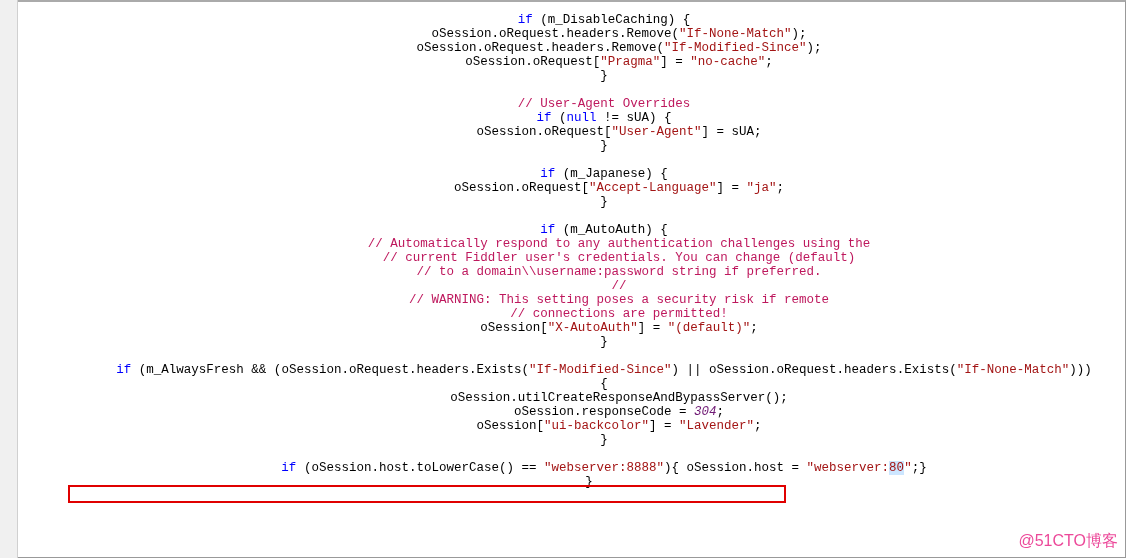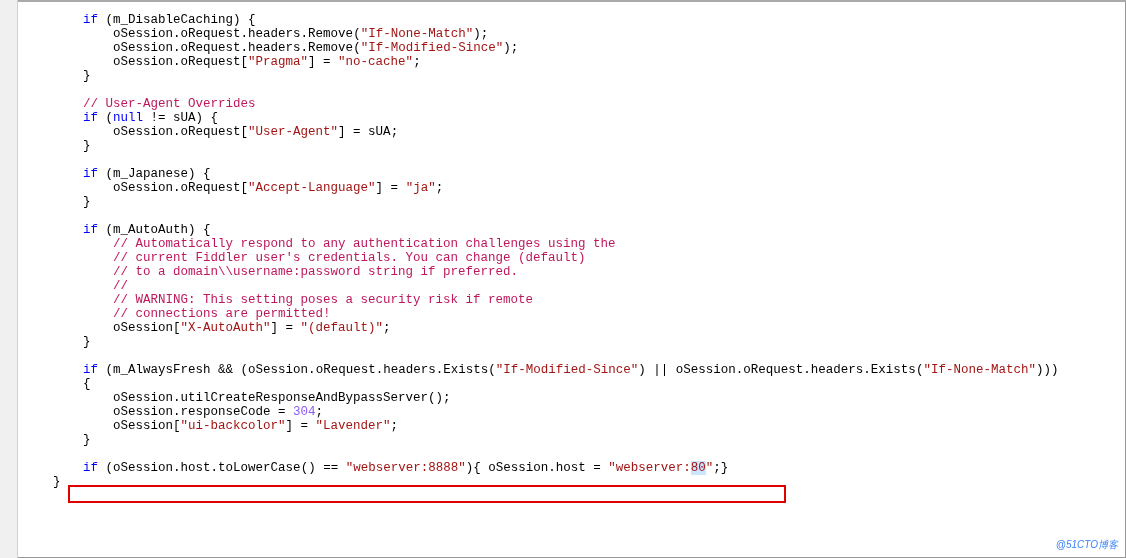--- a/index.html
+++ b/index.html
@@ -32,52 +32,52 @@
       height: 100%;
       background: #f0f0f0;
       border-right: 1px solid #d0d0d0;
     }
     .code-area {
       margin-left: 22px;
       padding-top: 3px;
       white-space: pre;
       line-height: 14px;
       font-size: 12.5px;
+      text-align: center;
     }
     .line {
       height: 14px;
       line-height: 14px;
     }
     .kw { color: #0000ff; }
     .str { color: #a31515; }
     .cmt { color: #be185d; }
     .ident { color: #000000; }
-    .num { color: #8b5cf6; }
+    .num { color: #701a75; font-style: italic; }
     .op { color: #000000; }
     .highlight-box {
       position: absolute;
       border: 2px solid #e00000;
       left: 68px;
       top: 485px;
       width: 718px;
       height: 18px;
       pointer-events: none;
     }
     .sel {
       background: #cde6ff;
       margin-top: 16px;
     }
     .watermark {
       position: absolute;
       right: 8px;
       bottom: 6px;
-      color: #3b82f6;
-      font-size: 10px;
+      color: #ec4899;
+      font-size: 16px;
       font-family: Arial, sans-serif;
-      font-style: italic;
     }
   </style>
 </head>
 <body>
 
 <div class="editor-container">
   <div class="gutter"></div>
   <div class="code-area" id="code-area"><div class="line"><span class="ident">        </span><span class="kw">if</span><span class="op"> (</span><span class="ident">m_DisableCaching</span><span class="op">) {</span></div><div class="line"><span class="ident">            </span><span class="ident">oSession</span><span class="op">.</span><span class="ident">oRequest</span><span class="op">.</span><span class="ident">headers</span><span class="op">.</span><span class="ident">Remove</span><span class="op">(</span><span class="str">"If-None-Match"</span><span class="op">);</span></div><div class="line"><span class="ident">            </span><span class="ident">oSession</span><span class="op">.</span><span class="ident">oRequest</span><span class="op">.</span><span class="ident">headers</span><span class="op">.</span><span class="ident">Remove</span><span class="op">(</span><span class="str">"If-Modified-Since"</span><span class="op">);</span></div><div class="line"><span class="ident">            </span><span class="ident">oSession</span><span class="op">.</span><span class="ident">oRequest</span><span class="op">[</span><span class="str">"Pragma"</span><span class="op">] = </span><span class="str">"no-cache"</span><span class="op">;</span></div><div class="line"><span class="ident">        </span><span class="op">}</span></div><div class="line"><span class="ident">        </span></div><div class="line"><span class="ident">        </span><span class="cmt">// User-Agent Overrides</span></div><div class="line"><span class="ident">        </span><span class="kw">if</span><span class="op"> (</span><span class="kw">null</span><span class="op"> != </span><span class="ident">sUA</span><span class="op">) {</span></div><div class="line"><span class="ident">            </span><span class="ident">oSession</span><span class="op">.</span><span class="ident">oRequest</span><span class="op">[</span><span class="str">"User-Agent"</span><span class="op">] = </span><span class="ident">sUA</span><span class="op">;</span></div><div class="line"><span class="ident">        </span><span class="op">}</span></div><div class="line"><span class="ident">        </span></div><div class="line"><span class="ident">        </span><span class="kw">if</span><span class="op"> (</span><span class="ident">m_Japanese</span><span class="op">) {</span></div><div class="line"><span class="ident">            </span><span class="ident">oSession</span><span class="op">.</span><span class="ident">oRequest</span><span class="op">[</span><span class="str">"Accept-Language"</span><span class="op">] = </span><span class="str">"ja"</span><span class="op">;</span></div><div class="line"><span class="ident">        </span><span class="op">}</span></div><div class="line"><span class="ident">        </span></div><div class="line"><span class="ident">        </span><span class="kw">if</span><span class="op"> (</span><span class="ident">m_AutoAuth</span><span class="op">) {</span></div><div class="line"><span class="ident">            </span><span class="cmt">// Automatically respond to any authentication challenges using the</span></div><div class="line"><span class="ident">            </span><span class="cmt">// current Fiddler user's credentials. You can change (default)</span></div><div class="line"><span class="ident">            </span><span class="cmt">// to a domain\\username:password string if preferred.</span></div><div class="line"><span class="ident">            </span><span class="cmt">//</span></div><div class="line"><span class="ident">            </span><span class="cmt">// WARNING: This setting poses a security risk if remote</span></div><div class="line"><span class="ident">            </span><span class="cmt">// connections are permitted!</span></div><div class="line"><span class="ident">            </span><span class="ident">oSession</span><span class="op">[</span><span class="str">"X-AutoAuth"</span><span class="op">] = </span><span class="str">"(default)"</span><span class="op">;</span></div><div class="line"><span class="ident">        </span><span class="op">}</span></div><div class="line"><span class="ident">        </span></div><div class="line"><span class="ident">        </span><span class="kw">if</span><span class="op"> (</span><span class="ident">m_AlwaysFresh</span><span class="op"> &amp;&amp; (</span><span class="ident">oSession</span><span class="op">.</span><span class="ident">oRequest</span><span class="op">.</span><span class="ident">headers</span><span class="op">.</span><span class="ident">Exists</span><span class="op">(</span><span class="str">"If-Modified-Since"</span><span class="op">) || </span><span class="ident">oSession</span><span class="op">.</span><span class="ident">oRequest</span><span class="op">.</span><span class="ident">headers</span><span class="op">.</span><span class="ident">Exists</span><span class="op">(</span><span class="str">"If-None-Match"</span><span class="op">)))</span></div><div class="line"><span class="ident">        </span><span class="op">{</span></div><div class="line"><span class="ident">            </span><span class="ident">oSession</span><span class="op">.</span><span class="ident">utilCreateResponseAndBypassServer</span><span class="op">();</span></div><div class="line"><span class="ident">            </span><span class="ident">oSession</span><span class="op">.</span><span class="ident">responseCode</span><span class="op"> = </span><span class="num">304</span><span class="op">;</span></div><div class="line"><span class="ident">            </span><span class="ident">oSession</span><span class="op">[</span><span class="str">"ui-backcolor"</span><span class="op">] = </span><span class="str">"Lavender"</span><span class="op">;</span></div><div class="line"><span class="ident">        </span><span class="op">}</span></div><div class="line"><span class="ident">        </span></div><div class="line"><span class="ident">        </span><span class="kw">if</span><span class="op"> (</span><span class="ident">oSession</span><span class="op">.</span><span class="ident">host</span><span class="op">.</span><span class="ident">toLowerCase</span><span class="op">() == </span><span class="str">"webserver:8888"</span><span class="op">){ </span><span class="ident">oSession</span><span class="op">.</span><span class="ident">host</span><span class="op"> = </span><span class="str">"webserver:</span><span class="str"><span class="sel">80</span></span><span class="str">"</span><span class="op">;}</span></div><div class="line"><span class="ident">    </span><span class="op">}</span></div></div>
 </div>
 

